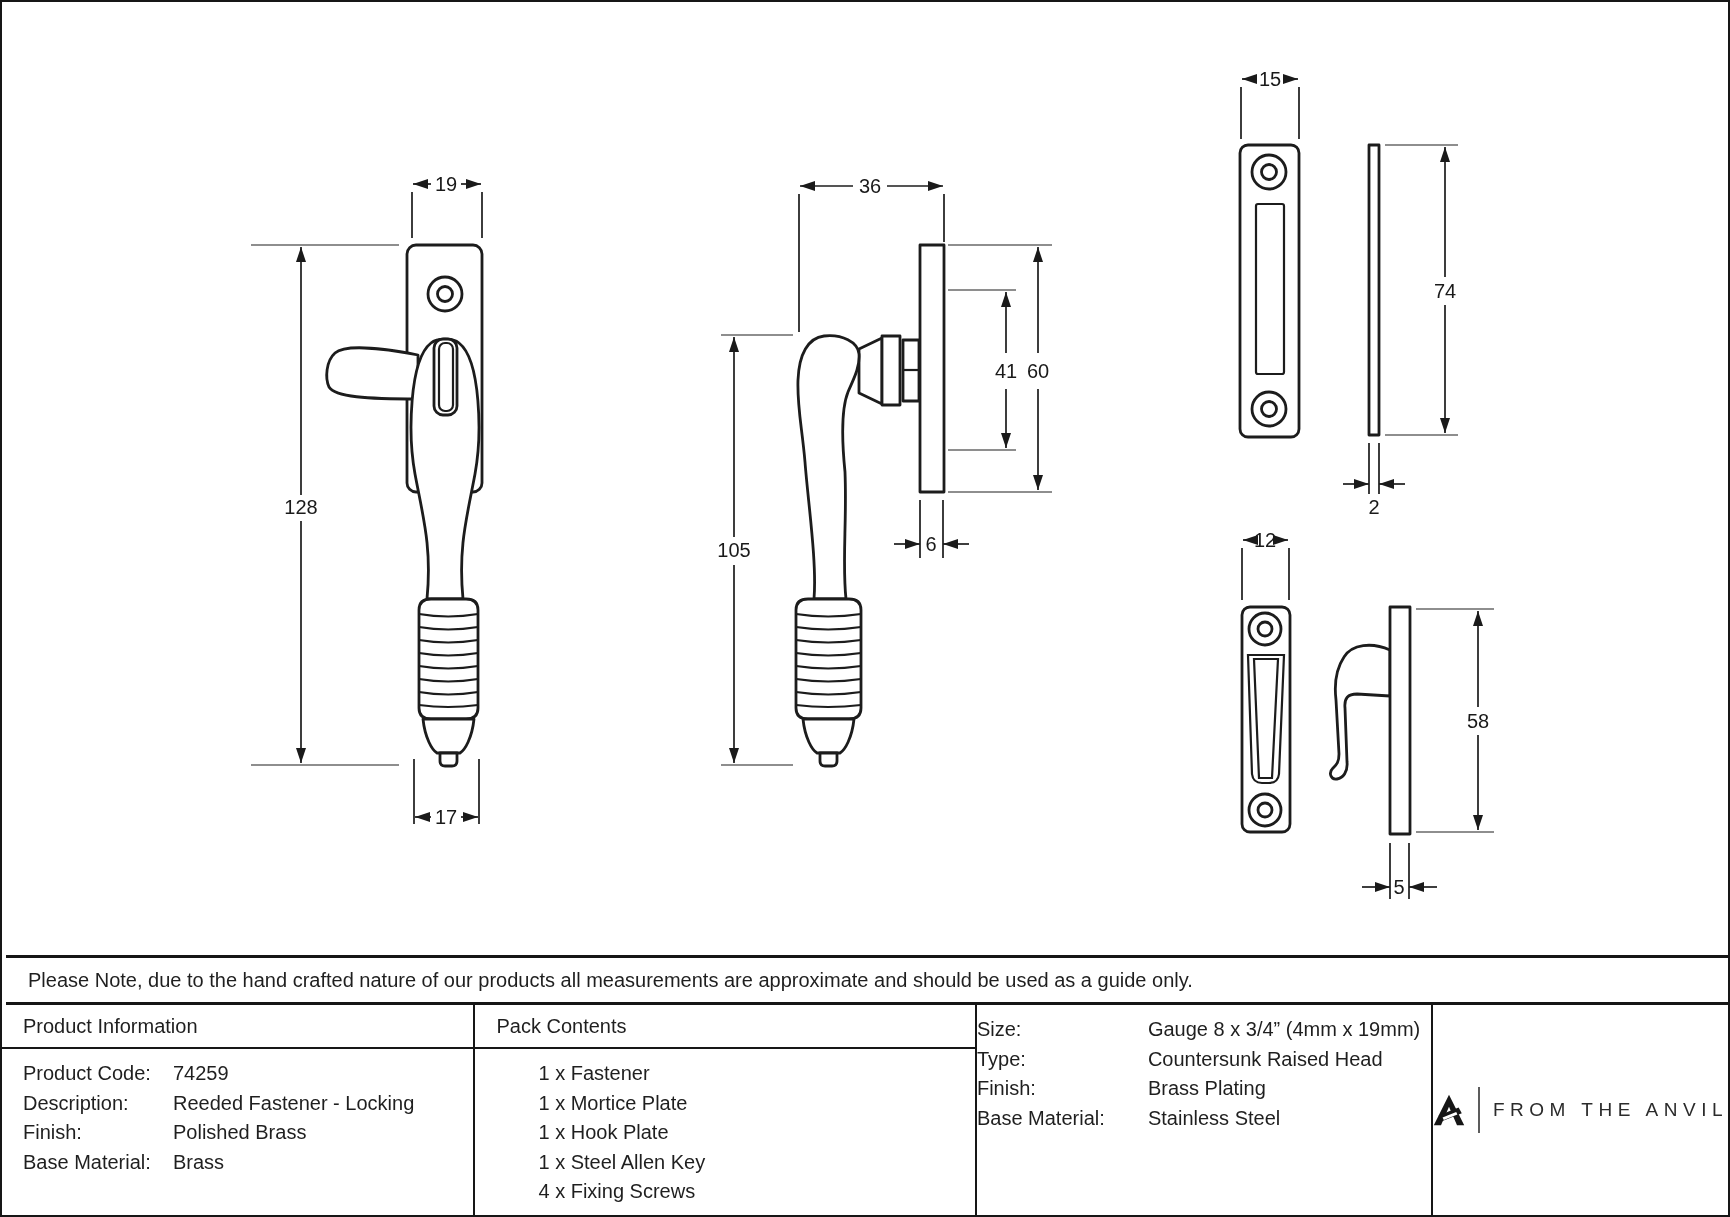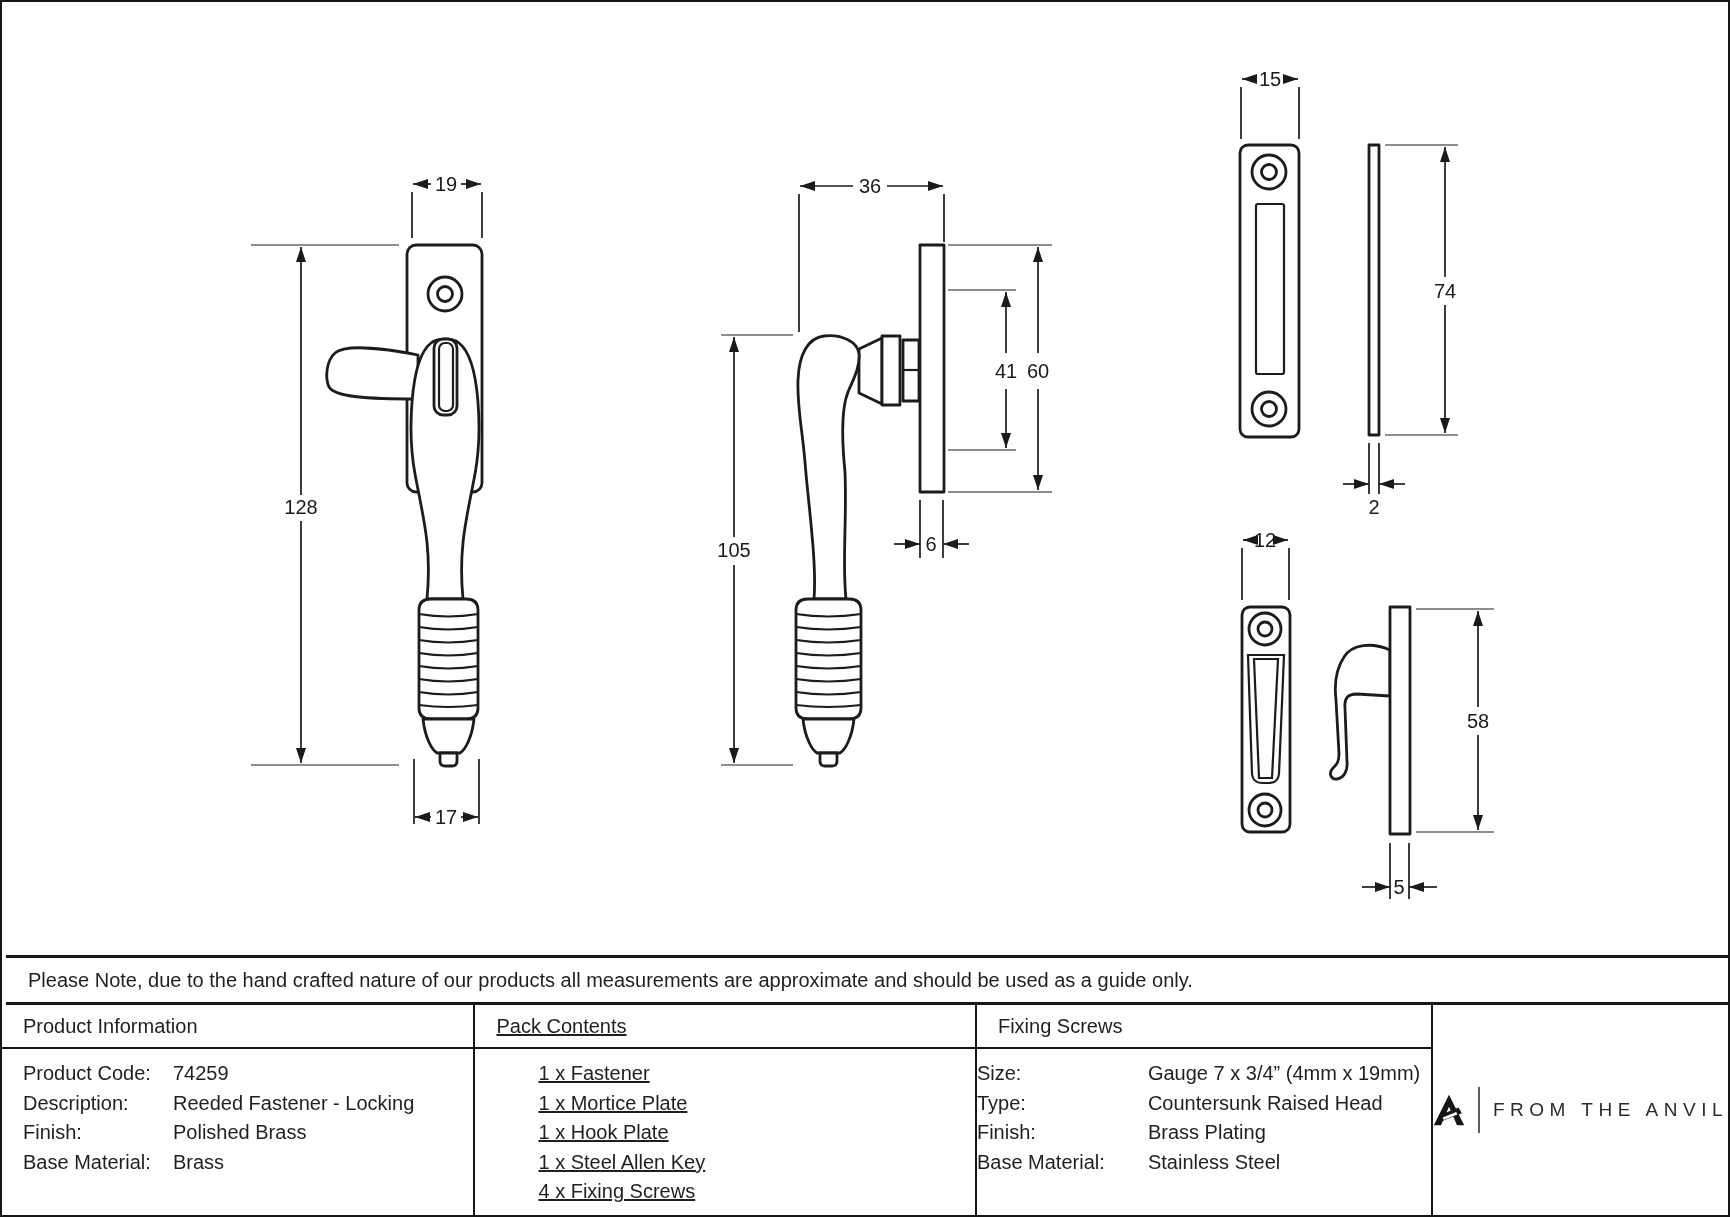--- a/index.html
+++ b/index.html
@@ -7,21 +7,21 @@
   .sheet{position:relative;width:1730px;height:1217px;box-sizing:border-box;
          border:2px solid #161616;background:#fff;overflow:hidden;}
   .drawing-area{position:absolute;left:0;top:0;width:1726px;height:953px;}
   .drawing-area svg{display:block;width:100%;height:100%;}
   .note-row{position:absolute;left:4px;top:953px;width:1726px;height:50px;box-sizing:border-box;
             border-top:3px solid #161616;border-bottom:3px solid #161616;
             display:flex;align-items:center;padding-left:22px;font-size:20px;}
   .info-table{position:absolute;left:0;top:1003px;width:1726px;bottom:0;display:flex;}
   .col{box-sizing:border-box;border-right:2px solid #161616;display:flex;flex-direction:column;}
   .col.c1{width:490px;}
-  .col.c2{width:519px;text-decoration:underline;}
+  .col.c2{width:519px;}
   .col.c3{width:472px;}
   .col.c4{border-right:none;flex:1;align-items:center;justify-content:flex-end;flex-direction:row;gap:14px;}
   .col-header{box-sizing:border-box;height:44px;border-bottom:2.5px solid #161616;
               display:flex;align-items:center;padding-left:21px;font-size:20px;}
   .col-body{padding:10px 0 0 21px;font-size:20px;}
   .c2 .col-body{padding-left:23px;margin-left:40px;}
   .c3 .col-body{padding-left:0;}
   .kv{display:flex;line-height:29.6px;}
   .kv .k{width:150px;flex:none;}
   .c3 .kv .k{width:171px;}
@@ -248,27 +248,24 @@
       <div class="col-body">
         <div class="pack-line">1 x Fastener</div>
         <div class="pack-line">1 x Mortice Plate</div>
         <div class="pack-line">1 x Hook Plate</div>
         <div class="pack-line">1 x Steel Allen Key</div>
         <div class="pack-line">4 x Fixing Screws</div>
       </div>
     </div>
 
     <div class="col c3">
-      <div class="col-header">
-        <span>Fixing Screws</span>
-      </div>
       <div class="col-body">
         <div class="kv">
           <span class="k">Size:</span>
-          <span class="v">Gauge 7 x 3/4” (4mm x 19mm)</span>
+          <span class="v">Gauge 8 x 3/4” (4mm x 19mm)</span>
         </div>
         <div class="kv">
           <span class="k">Type:</span>
           <span class="v">Countersunk Raised Head</span>
         </div>
         <div class="kv">
           <span class="k">Finish:</span>
           <span class="v">Brass Plating</span>
         </div>
         <div class="kv">

